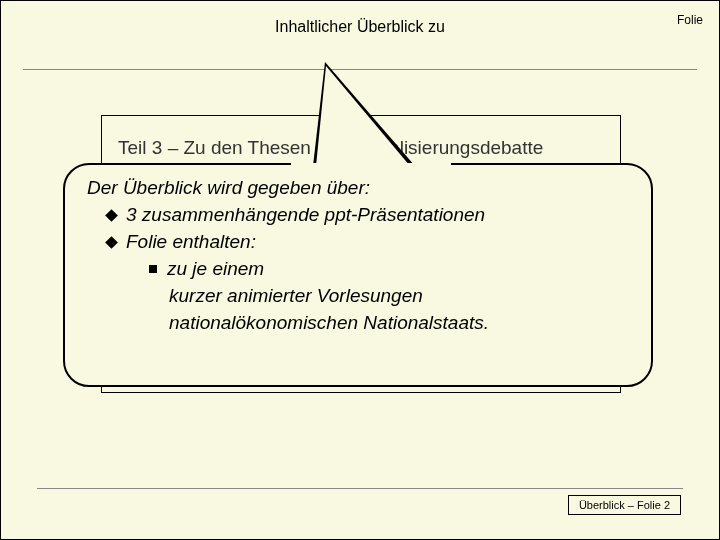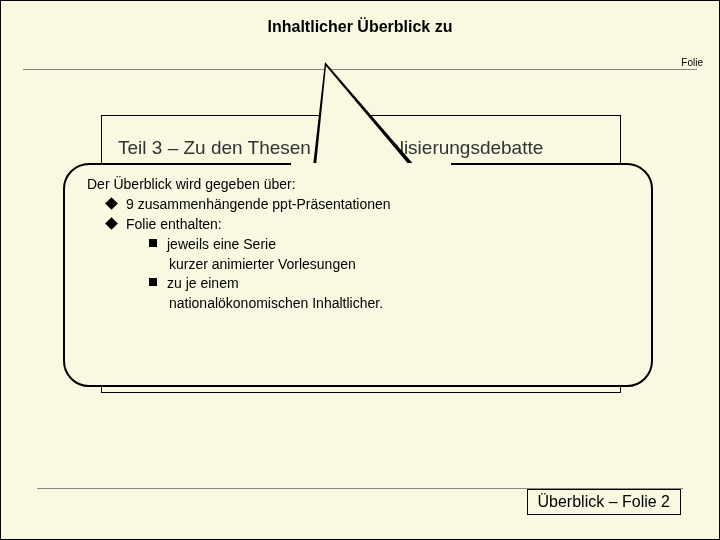--- a/index.html
+++ b/index.html
@@ -2,42 +2,42 @@
 <html><head>
 <meta charset="utf-8">
 <style>
   * { box-sizing: border-box; margin: 0; padding: 0; }
   html, body { width: 720px; height: 540px; overflow: hidden; font-family: Arial, Helvetica, sans-serif; }
   .slide {
     width: 720px; height: 540px; background: #f8f9e0; border: 1px solid #000;
     position: relative;
   }
   .top-label {
-    position: absolute; top: 12px; right: 16px; font-size: 10px; margin-top: 44px;
+    position: absolute; top: 12px; right: 16px; font-size: 12px;
   }
   .title-block {
     position: absolute; top: 16px; left: 0; width: 100%; text-align: center;
   }
-  .title-block div { font-weight: bold; font-size: 16px; line-height: 1.3; }
+  .title-block div { font-weight: normal; font-size: 16px; line-height: 1.3; }
   .title-rule {
     position: absolute; top: 68px; left: 22px; right: 22px; height: 1px; background: #888;
   }
   .bg-box {
     position: absolute; top: 114px; left: 100px; width: 520px; height: 278px;
     border: 1px solid #000; background: #f8f9e0; padding: 18px 16px;
     font-size: 19px; color: #333; line-height: 1.45;
   }
   .bg-box .part { margin-bottom: 14px; }
   .bg-box .part2 { margin-bottom: 14px; }
   .bg-box .center { text-align: center; }
   .callout {
     position: absolute; top: 162px; left: 62px; width: 590px; height: 224px;
     background: #f8f9e0; border: 2px solid #000; border-radius: 26px;
     padding: 10px 22px 12px 22px;
-    font-size: 14px; line-height: 1.42;
+    font-size: 19px; line-height: 1.42; font-style: italic;
   }
   .tail {
     position: absolute;
     top: 61px; left: 312px;
     width: 0; height: 0;
     border-left: 12px solid transparent;
     border-right: 90px solid transparent;
     border-bottom: 104px solid #000;
   }
   .tail-inner {
@@ -49,21 +49,21 @@
     border-bottom: 100px solid #f8f9e0;
   }
   .callout-cover {
     position: absolute; top: 162px; left: 290px; width: 160px; height: 6px; background: #f8f9e0;
   }
   .diamond { display: inline-block; transform: rotate(45deg); width: 9px; height: 9px; background: #000; margin: 0 10px 0 20px; vertical-align: 1px; }
   .square { display: inline-block; width: 8px; height: 8px; background: #000; margin: 0 10px 0 62px; vertical-align: 2px; }
   .footer-box {
     position: absolute; bottom: 24px; right: 38px;
     border: 1px solid #000; background: #f8f9e0;
-    padding: 3px 10px; font-size: 16px;
+    padding: 3px 10px; font-size: 11px;
   }
   .footer-rule {
     position: absolute; bottom: 50px; left: 36px; right: 36px; height: 1px; background: #888;
   }
 </style>
 </head>
 <body>
 
 <div class="slide">
 
@@ -88,25 +88,24 @@
       <div>Teil 3 – Zum Weltmarkt als Integrationsraum</div>
       <div class="center">sämtlicher Nationalstaaten</div>
     </div>
   </div>
 
   <div class="tail"></div>
   <div class="tail-inner"></div>
 
   <div class="callout">
     <div>Der Überblick wird gegeben über:</div>
-    <div><span class="diamond"></span><span>9 zusammenhängende ppt-Präsentationen</span></div>
+    <div><span class="diamond"></span><span>3 zusammenhängende ppt-Präsentationen</span></div>
     <div><span class="diamond"></span><span>Folie enthalten:</span></div>
-    <div><span class="square"></span><span>jeweils eine Serie</span></div>
+    <div><span class="square"></span><span>zu je einem</span></div>
     <div style="padding-left:82px">kurzer animierter Vorlesungen</div>
-    <div><span class="square"></span><span>zu je einem</span></div>
-    <div style="padding-left:82px">nationalökonomischen Inhaltlicher.</div>
+    <div style="padding-left:82px">nationalökonomischen Nationalstaats.</div>
   </div>
   <div class="callout-cover"></div>
 
   <div class="footer-rule"></div>
   <div class="footer-box">Überblick – Folie 2</div>
 
 </div>
 
 </body></html>

